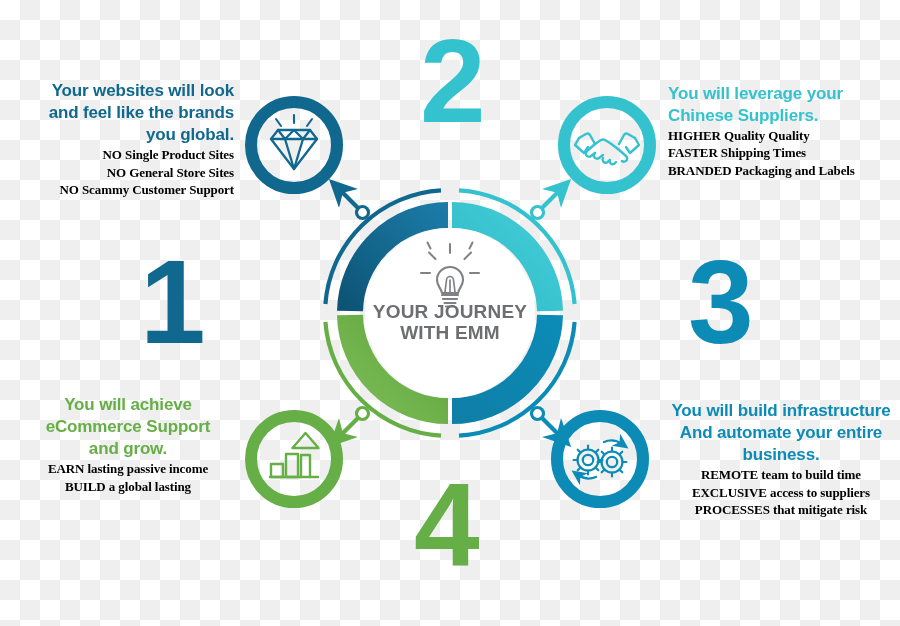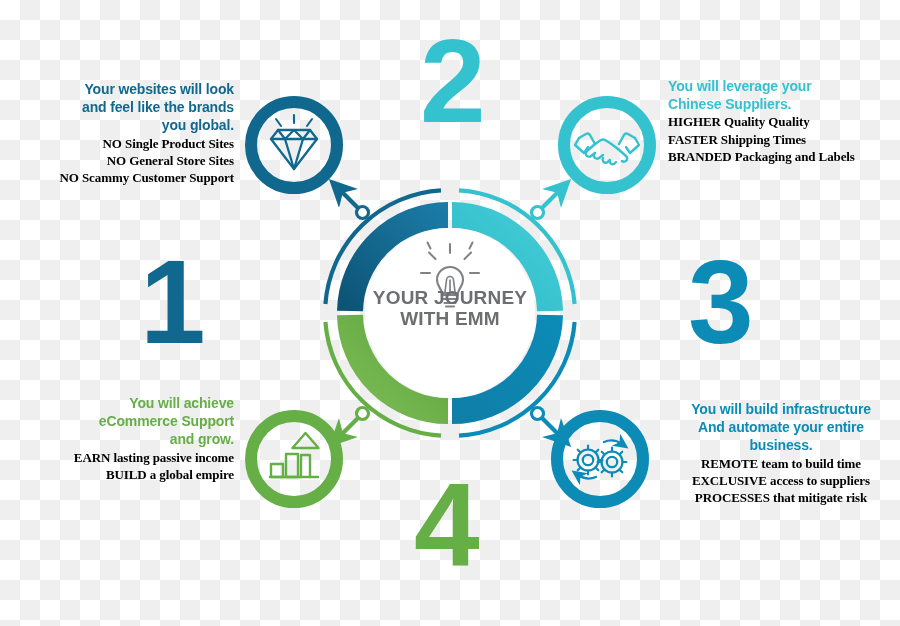--- a/index.html
+++ b/index.html
@@ -46,48 +46,48 @@
   .num-3 { left: 688px; top: 243px; color: #0b8bb6; }
   .num-4 { left: 414px; top: 466px; color: #66ae46; }
 
   
   .tblock {
     position: absolute;
     width: 216px;
   }
   .tblock .head {
     font-weight: bold;
-    font-size: 14px;
+    font-size: 17px;
     line-height: 1.30;
     letter-spacing: -0.15px;
   }
   .tblock .sub {
     font-weight: bold;
     font-size: 13px;
     line-height: 1.33;
     letter-spacing: -0.1px;
     color: #000000;
     font-family: Liberation Serif, serif;
   }
   .tblock .sub div { white-space: nowrap; }
 
   .tb-tl { left: 22px;  top: 80px;  text-align: right; width: 212px; }
   .tb-tl .head { color: #11688f; }
-  .tb-tr { left: 668px; top: 77px;  text-align: left;  width: 226px; }
+  .tb-tr { left: 668px; top: 83px;  text-align: left;  width: 226px; }
   .tb-tr .head { color: #35c2cf; }
-  .tb-bl { left: 22px;  top: 394px; text-align: right; width: 212px; }
+  .tb-bl { left: 22px;  top: 394px; text-align: center; width: 212px; }
   .tb-bl .head { color: #66ae46; }
   .tb-br { left: 668px; top: 400px; text-align: center;  width: 226px; }
   .tb-br .head { color: #0b8bb6; }
 
   
   .hub-text {
     position: absolute;
     left: 370px;
-    top: 288px;
+    top: 302px;
     width: 160px;
     text-align: center;
     color: #6d6e71;
     font-weight: bold;
     font-size: 19px;
     line-height: 1.08;
     letter-spacing: 0.2px;
     user-select: none;
   }
 </style>
@@ -299,21 +299,21 @@
   </div>
 
   <div class="tblock tb-bl">
     <div class="head">
       <div>You will achieve</div>
       <div>eCommerce Support</div>
       <div>and grow.</div>
     </div>
     <div class="sub">
       <div>EARN lasting passive income</div>
-      <div>BUILD a global empire</div>
+      <div>BUILD a global lasting</div>
     </div>
   </div>
 
   <div class="tblock tb-br">
     <div class="head">
       <div>You will build infrastructure</div>
       <div>And automate your entire</div>
       <div>business.</div>
     </div>
     <div class="sub">

